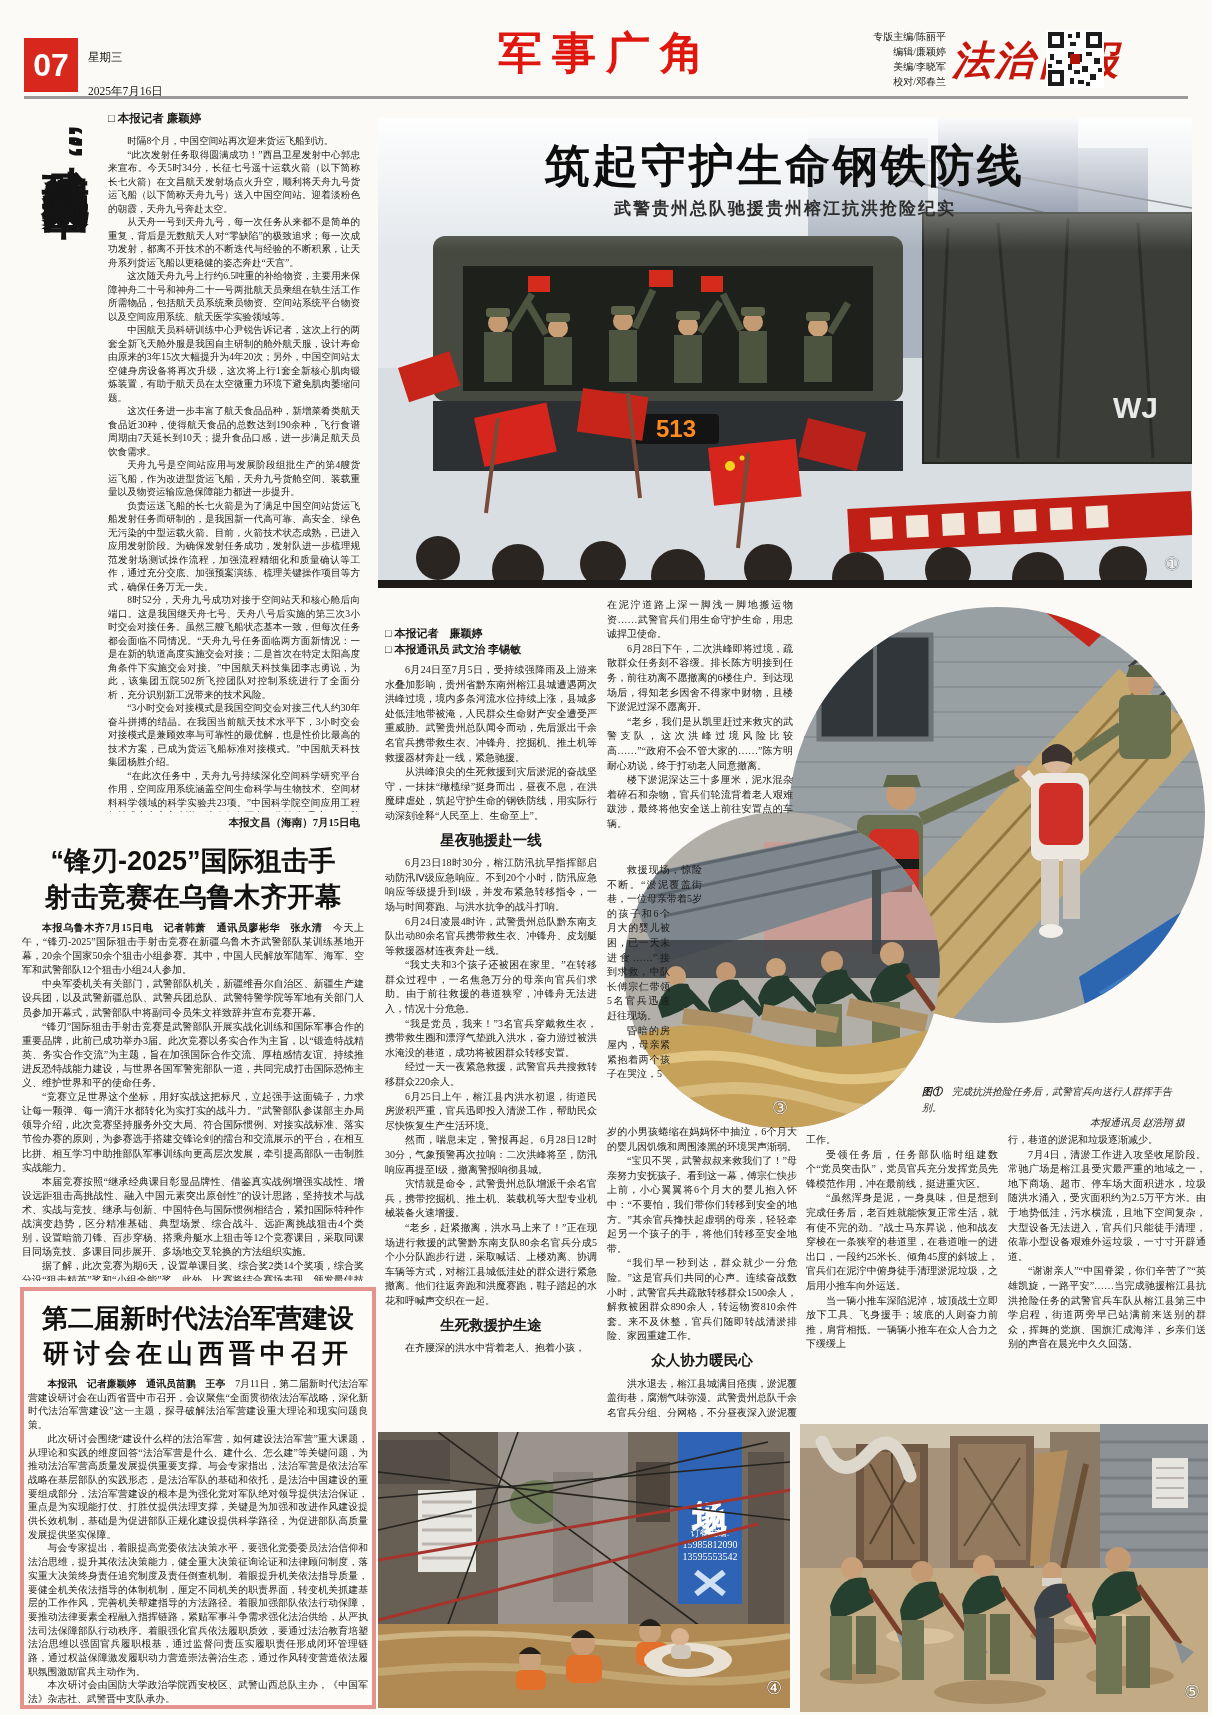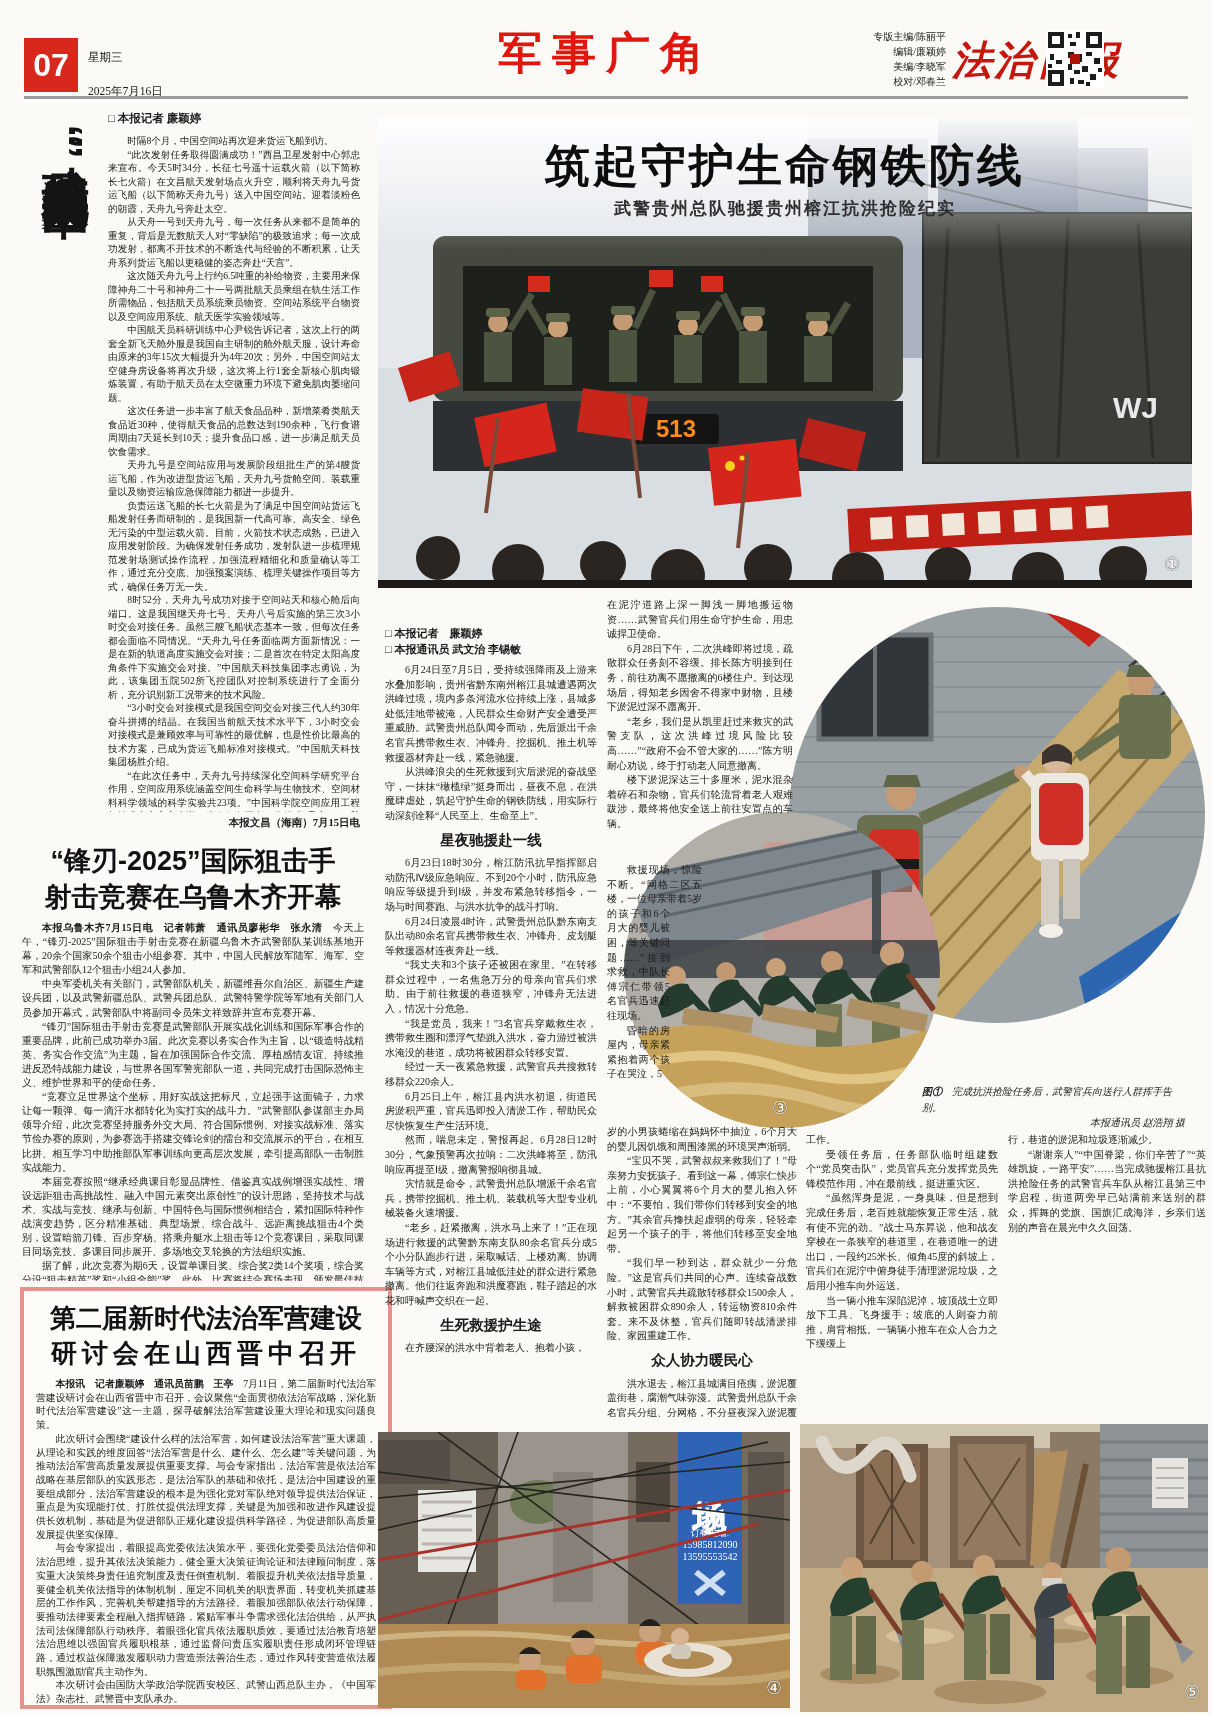--- a/index.html
+++ b/index.html
@@ -26,21 +26,21 @@
   .a1byline{left:108px;top:111px;width:252px;font-weight:700;font-size:11.5px;}
   .a1body{left:108px;top:134px;width:252px;height:678px;overflow:hidden;
           font-size:9.6px;line-height:13.5px;}
   .a1date{left:108px;top:816px;width:252px;text-align:right;font-weight:700;font-size:10.5px;}
   .bp{margin:0;text-align:justify;text-indent:2em;}
   .noind{text-indent:0;}
   .a2head{left:22px;top:843px;width:342px;text-align:center;font-size:27px;line-height:36px;
           font-weight:700;color:#111;}
   .a2body{left:22px;top:921px;width:342px;height:360px;overflow:hidden;font-size:10px;line-height:14.1px;}
   .lead{font-weight:700;}
-  .a3box{left:20px;top:1287px;width:340px;height:398px;border:4px solid #e4938d;padding:8px 12px;background:#fdfcf9;overflow:hidden;}
+  .a3box{left:20px;top:1287px;width:340px;height:398px;border:4px solid #e4938d;padding:8px 4px;background:#fdfcf9;overflow:hidden;}
   .a3head{text-align:center;font-size:26px;line-height:35px;font-weight:700;color:#111;margin:2px 0 6px 0;}
   .ls5{letter-spacing:5px;}
   .a3body{font-size:9.8px;line-height:13.7px;}
   
   .mtitle{left:378px;top:136px;width:814px;text-align:center;font-size:45px;font-weight:700;
           letter-spacing:3px;color:#0d0d0d;z-index:5;}
   .msub{left:378px;top:197px;width:814px;text-align:center;font-size:17px;color:#2e2e2e;
         letter-spacing:2px;font-weight:700;z-index:5;}
   .photo1{left:378px;top:118px;width:814px;height:470px;}
   .circle{border-radius:50%;overflow:hidden;}
@@ -429,41 +429,42 @@
     <p class="bp noind">在泥泞道路上深一脚浅一脚地搬运物资……武警官兵们用生命守护生命，用忠诚捍卫使命。</p>
     <p class="bp">6月28日下午，二次洪峰即将过境，疏散群众任务刻不容缓。排长陈方明接到任务，前往劝离不愿撤离的6楼住户。到达现场后，得知老乡因舍不得家中财物，且楼下淤泥过深不愿离开。</p>
     <p class="bp">“老乡，我们是从凯里赶过来救灾的武警支队，这次洪峰过境风险比较高……”“政府不会不管大家的……”陈方明耐心劝说，终于打动老人同意撤离。</p>
     <p class="bp">楼下淤泥深达三十多厘米，泥水混杂着碎石和杂物，官兵们轮流背着老人艰难跋涉，最终将他安全送上前往安置点的车辆。</p>
   </div>
 
   <div class="abs mbody c2b">
     <span class="sp" style="width:98px;height:50px"></span>
     <span class="sp" style="width:130px;height:150px"></span>
     <span class="sp" style="width:105px;height:62px"></span>
-    <p class="bp">救援现场，惊险不断。“网格二区五楼，一位母亲带着5岁的孩子和6个月大的婴儿被困，等关键问题……”接到求救，中队长傅宗仁带领5名官兵迅速赶往现场。</p>
+    <p class="bp">救援现场，惊险不断。“淤泥覆盖街巷，一位母亲带着5岁的孩子和6个月大的婴儿被困，已一天未进食……”接到求救，中队长傅宗仁带领5名官兵迅速赶往现场。</p>
     <p class="bp">昏暗的房屋内，母亲紧紧抱着两个孩子在哭泣，5</p>
   </div>
 
   <div class="abs mbody c2c">
     <p class="bp noind">岁的小男孩蜷缩在妈妈怀中抽泣，6个月大的婴儿因饥饿和周围漆黑的环境哭声渐弱。</p>
     <p class="bp">“宝贝不哭，武警叔叔来救我们了！”母亲努力安抚孩子。看到这一幕，傅宗仁快步上前，小心翼翼将6个月大的婴儿抱入怀中：“不要怕，我们带你们转移到安全的地方。”其余官兵搀扶起虚弱的母亲，轻轻牵起另一个孩子的手，将他们转移至安全地带。</p>
     <p class="bp">“我们早一秒到达，群众就少一分危险。”这是官兵们共同的心声。连续奋战数小时，武警官兵共疏散转移群众1500余人，解救被困群众890余人，转运物资810余件套。来不及休整，官兵们随即转战清淤排险、家园重建工作。</p>
     <div class="msh">众人协力暖民心</div>
     <p class="bp">洪水退去，榕江县城满目疮痍，淤泥覆盖街巷，腐潮气味弥漫。武警贵州总队千余名官兵分组、分网格，不分昼夜深入淤泥覆盖较为严重的区域，全力做好灾后清淤、消杀、重建等</p>
   </div>
 
   <div class="abs mbody c3">
     <p class="bp noind">工作。</p>
     <p class="bp">受领任务后，任务部队临时组建数个“党员突击队”，党员官兵充分发挥党员先锋模范作用，冲在最前线，挺进重灾区。</p>
     <p class="bp">“虽然浑身是泥，一身臭味，但是想到完成任务后，老百姓就能恢复正常生活，就有使不完的劲。”战士马东昇说，他和战友穿梭在一条狭窄的巷道里，在巷道唯一的进出口，一段约25米长、倾角45度的斜坡上，官兵们在泥泞中俯身徒手清理淤泥垃圾，之后用小推车向外运送。</p>
     <p class="bp">当一辆小推车深陷泥淖，坡顶战士立即放下工具、飞身援手；坡底的人则奋力前推，肩背相抵。一辆辆小推车在众人合力之下缓缓上</p>
   </div>
 
   <div class="abs mbody c4">
     <p class="bp noind">行，巷道的淤泥和垃圾逐渐减少。</p>
+    <p class="bp">7月4日，清淤工作进入攻坚收尾阶段。常驰广场是榕江县受灾最严重的地域之一，地下商场、超市、停车场大面积进水，垃圾随洪水涌入，受灾面积约为2.5万平方米。由于地势低洼，污水横流，且地下空间复杂，大型设备无法进入，官兵们只能徒手清理，依靠小型设备艰难外运垃圾，一寸寸开辟通道。</p>
     <p class="bp">“谢谢亲人”“中国脊梁，你们辛苦了”“英雄凯旋，一路平安”……当完成驰援榕江县抗洪抢险任务的武警官兵车队从榕江县第三中学启程，街道两旁早已站满前来送别的群众，挥舞的党旗、国旗汇成海洋，乡亲们送别的声音在晨光中久久回荡。</p>
   </div>
 
   <div class="abs caps">
     <div class="capline">
       <span><span class="caplab">图①</span>　<span>完成抗洪抢险任务后，武警官兵向送行人群挥手告别。</span></span>
       <span class="capcred">本报通讯员 赵浩翔 摄</span>
     </div>
     <div class="capline">
       <span><span class="caplab">图②④</span>　<span>武警官兵解救被困群众。</span></span>

